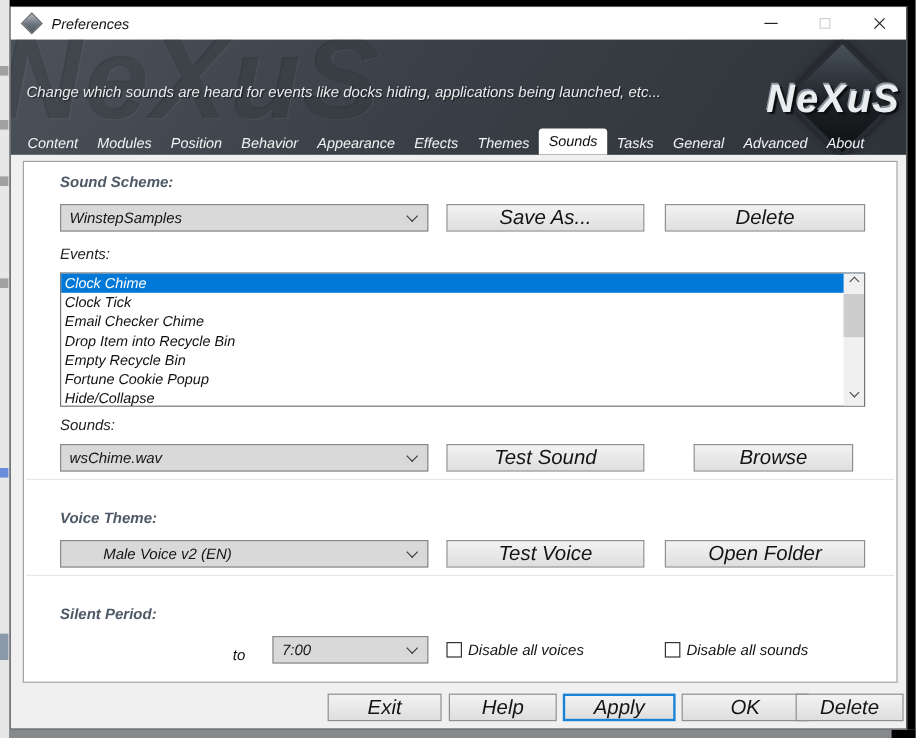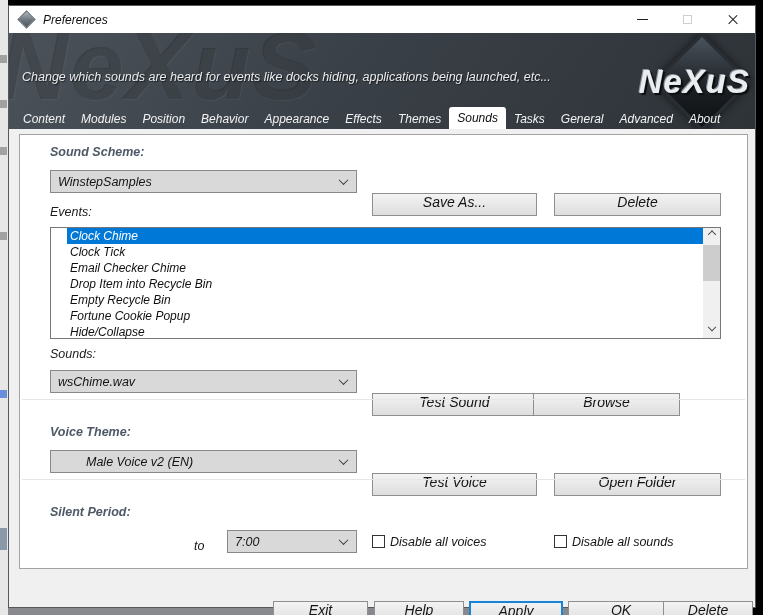--- a/index.html
+++ b/index.html
@@ -66,25 +66,25 @@
 
   
   .panel { position:absolute; left:10px; top:128px; width:729px; height:435px; background:#fff; border:1px solid #a3a3a3; }
   .sec-label { position:absolute; font-size:12.5px; font-weight:bold; color:#4d5966; }
   .plain-label { position:absolute; font-size:12.5px; color:#1c1c1c; }
 
   .combo { position:absolute; height:23px; background:#d9d9d9; border:1px solid #888; display:flex; align-items:center; justify-content:space-between; padding:0 9px 0 7px; }
   .combo .val { font-size:12.5px; color:#141414; }
   .chev-down { width:7px; height:7px; border-right:1.5px solid #3c3c3c; border-bottom:1.5px solid #3c3c3c; transform:rotate(45deg) translate(-1px,-1px); }
 
-  .btn { position:absolute; height:23px; background:linear-gradient(#f3f3f3,#dedede); border:1px solid #8f8f8f; display:flex; justify-content:center; font-size:14px; color:#141414;margin-top:23px; }
+  .btn { position:absolute; height:23px; background:linear-gradient(#f3f3f3,#dedede); border:1px solid #8f8f8f; display:flex; align-items:center; justify-content:center; font-size:17px; color:#141414; }
   .btn.focused { border:2px solid #1883d7; }
 
   .listbox { position:absolute; left:30px; top:92px; width:671px; height:112px; background:#fff; border:1px solid #767676; }
-  .list-item { height:16px; line-height:16px; font-size:12px; color:#101010; padding-left:3px; white-space:nowrap;margin-left:16px; }
+  .list-item { height:16px; line-height:16px; font-size:12px; color:#101010; padding-left:3px; white-space:nowrap; }
   .list-item.selected { background:#0078d7; color:#fff; }
   .scrollbar { position:absolute; right:0; top:0; width:17px; height:110px; background:#f0f0f0; }
   .sb-btn { position:absolute; left:0; width:17px; height:16px; display:flex; align-items:center; justify-content:center; }
   .sb-up { top:0; } .sb-down { bottom:0; }
   .chev-up-s { width:6px; height:6px; border-left:1.5px solid #505050; border-top:1.5px solid #505050; transform:rotate(45deg) translate(-1px,-1px); }
   .chev-down-s { width:6px; height:6px; border-right:1.5px solid #505050; border-bottom:1.5px solid #505050; transform:rotate(45deg) translate(-2px,-2px); }
   .sb-thumb { position:absolute; left:0; top:17px; width:17px; height:36px; background:#cdcdcd; }
 
   .divider { position:absolute; left:2px; width:723px; height:1px; background:#e6e6e6; }
 
@@ -185,21 +185,21 @@
     </div>
 
     <div class="plain-label" style="left:30px; top:212px;">Sounds:</div>
     <div class="combo" style="left:30px; top:235px; width:307px;">
       <span class="val">wsChime.wav</span>
       <span class="chev-down"></span>
     </div>
     <div class="btn" style="left:352px; top:235px; width:165px;">
         <span>Test Sound</span>
       </div>
-    <div class="btn" style="left:513px; top:235px; width:147px;">
+    <div class="btn" style="left:558px; top:235px; width:133px;">
         <span>Browse</span>
       </div>
 
     <div class="divider" style="top:264px;"></div>
 
     <div class="sec-label" style="left:30px; top:290px;">Voice Theme:</div>
     <div class="combo" style="left:30px; top:315px; width:307px;padding-left:35px;">
       <span class="val">Male Voice v2 (EN)</span>
       <span class="chev-down"></span>
     </div>

